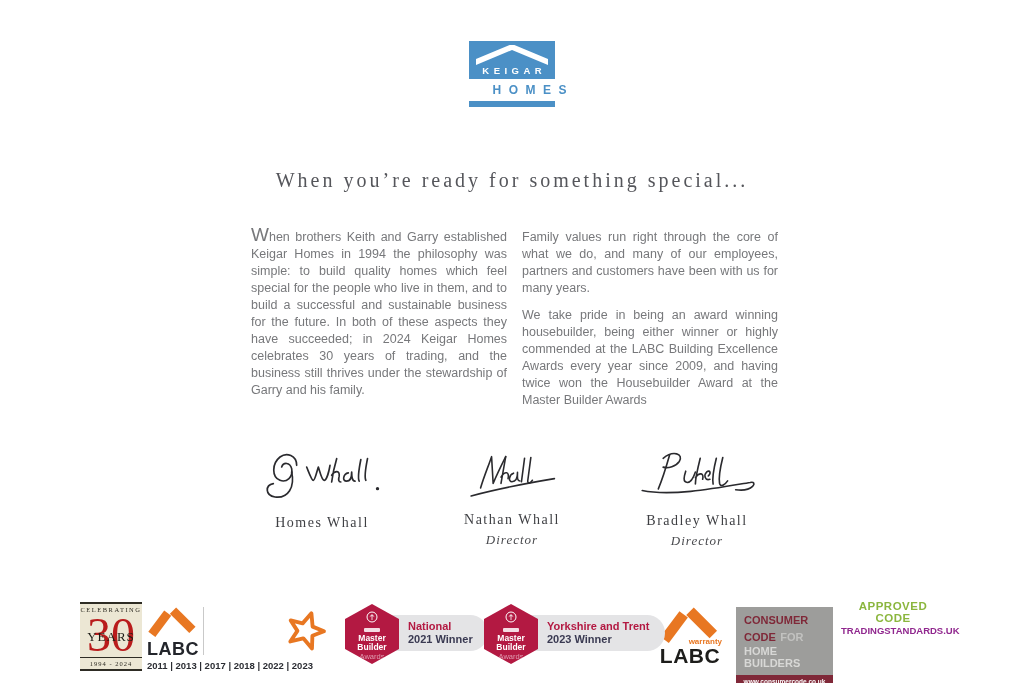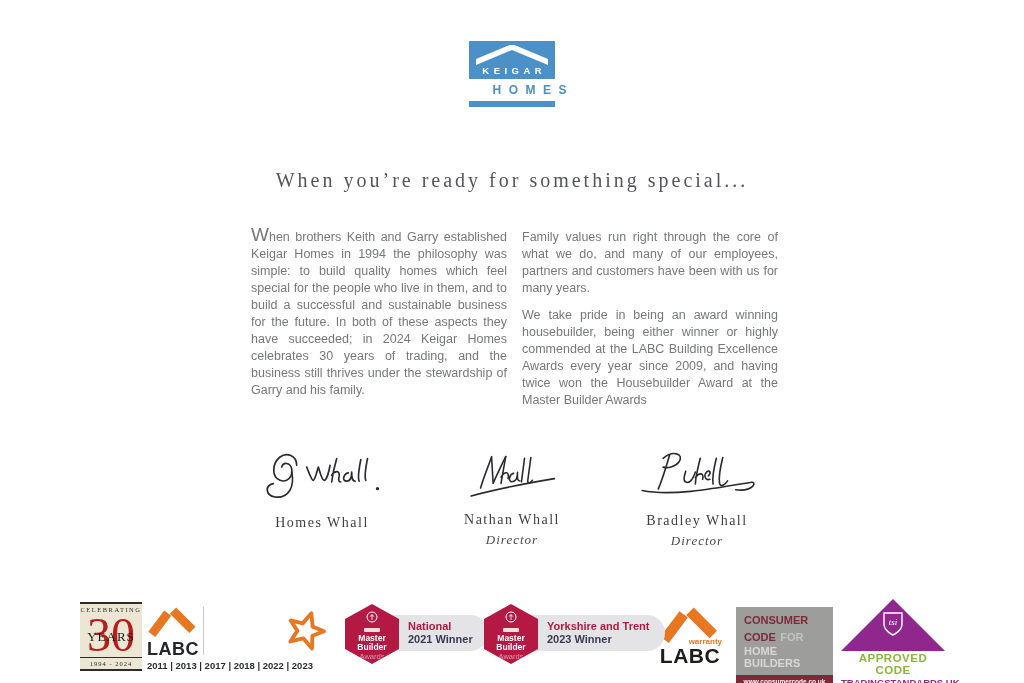--- a/index.html
+++ b/index.html
@@ -261,24 +261,15 @@
 <div class="consumer">
   <div class="cc-body">
     <div class="cc-l1">CONSUMER</div>
     <div><span class="cc-strong">CODE</span> <span class="cc-light">FOR</span></div>
     <div class="cc-l3">HOME BUILDERS</div>
   </div>
   <div class="cc-strip">www.consumercode.co.uk</div>
 </div>
 
 <div class="tsi">
-  <div class="tsi-tri">
-    <svg width="104" height="52" viewBox="0 0 104 52">
-      <polygon points="52,0 104,52 0,52" fill="#90278e"></polygon>
-    </svg>
-    <svg class="tsi-crest" width="22" height="26" viewBox="0 0 22 26">
-      <path d="M2 2 H20 V13 C20 20 11 24 11 24 C11 24 2 20 2 13 Z" fill="none" stroke="#ffffff" stroke-width="1.4"></path>
-      <text x="11" y="14" text-anchor="middle" font-family="Liberation Serif, serif" font-style="italic" font-size="9" fill="#ffffff" stroke="none">tsi</text>
-    </svg>
-  </div>
   <div class="tsi-approved">APPROVED CODE</div>
   <div class="tsi-domain">TRADINGSTANDARDS.UK</div>
 </div>
 
 </body></html>

